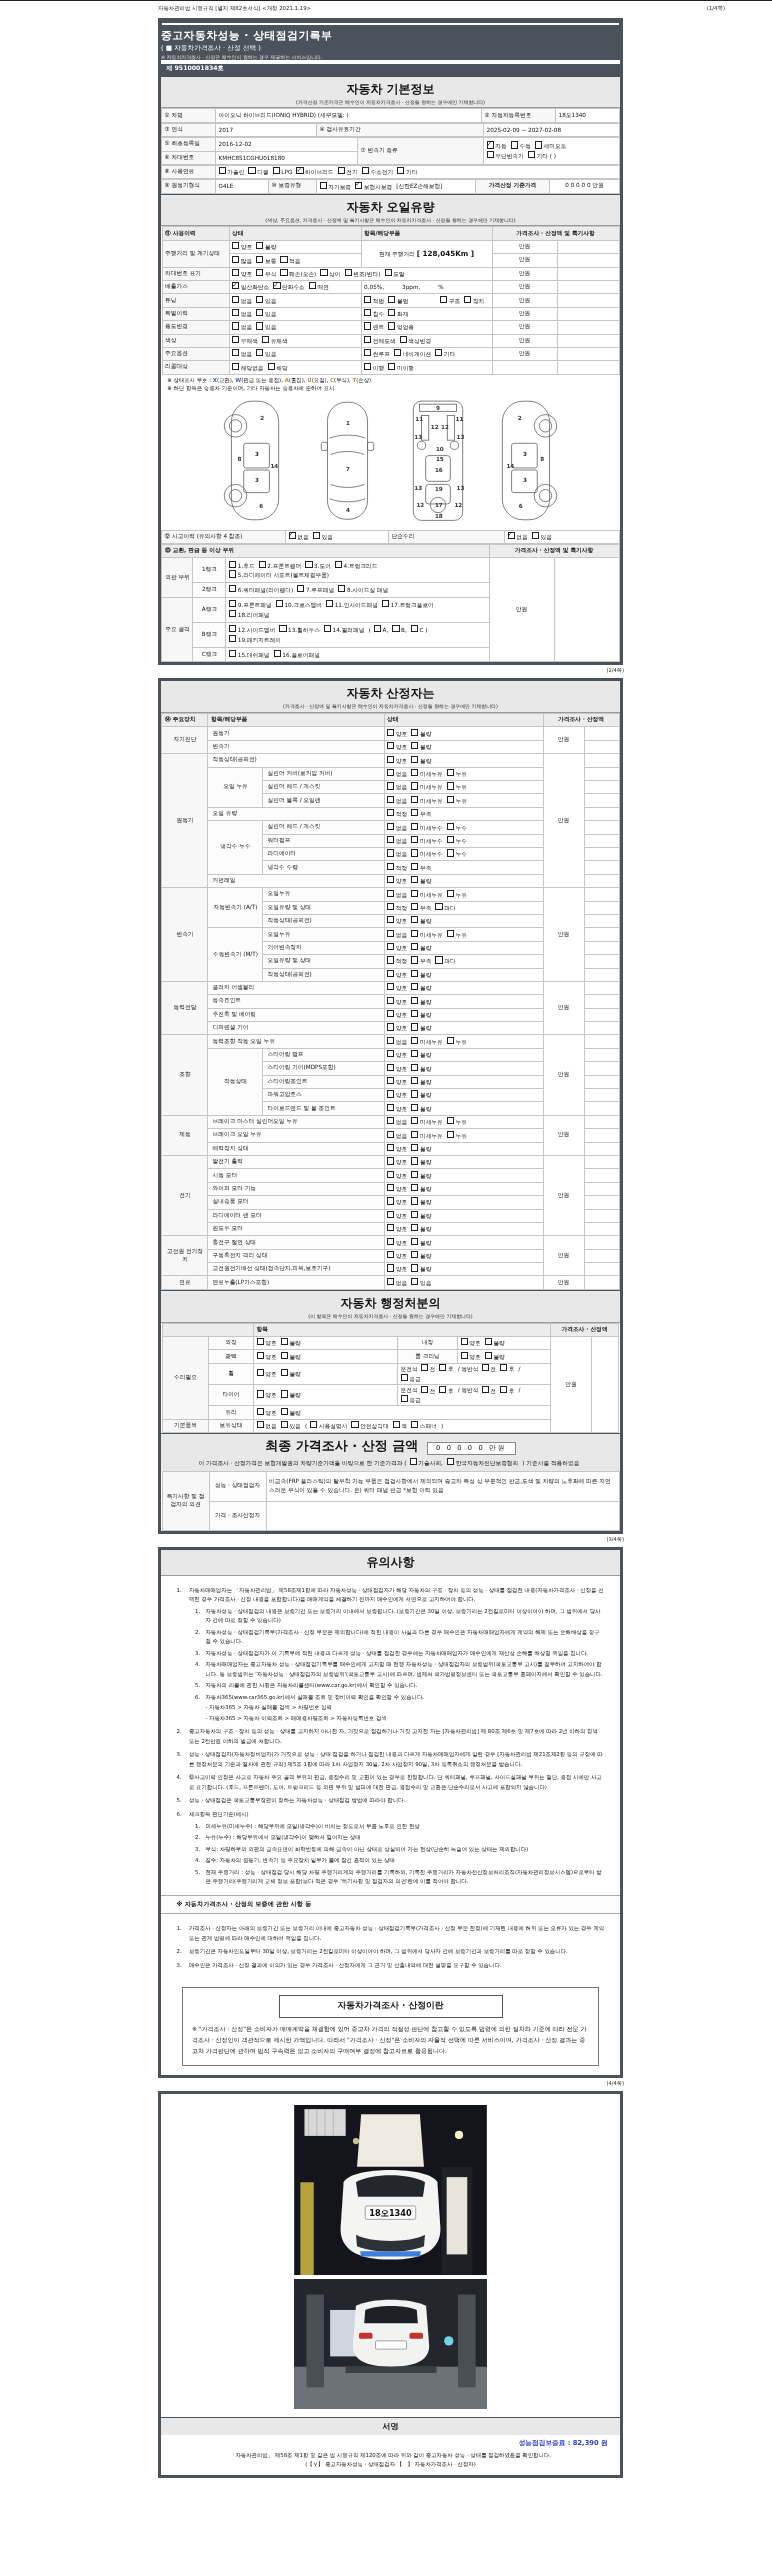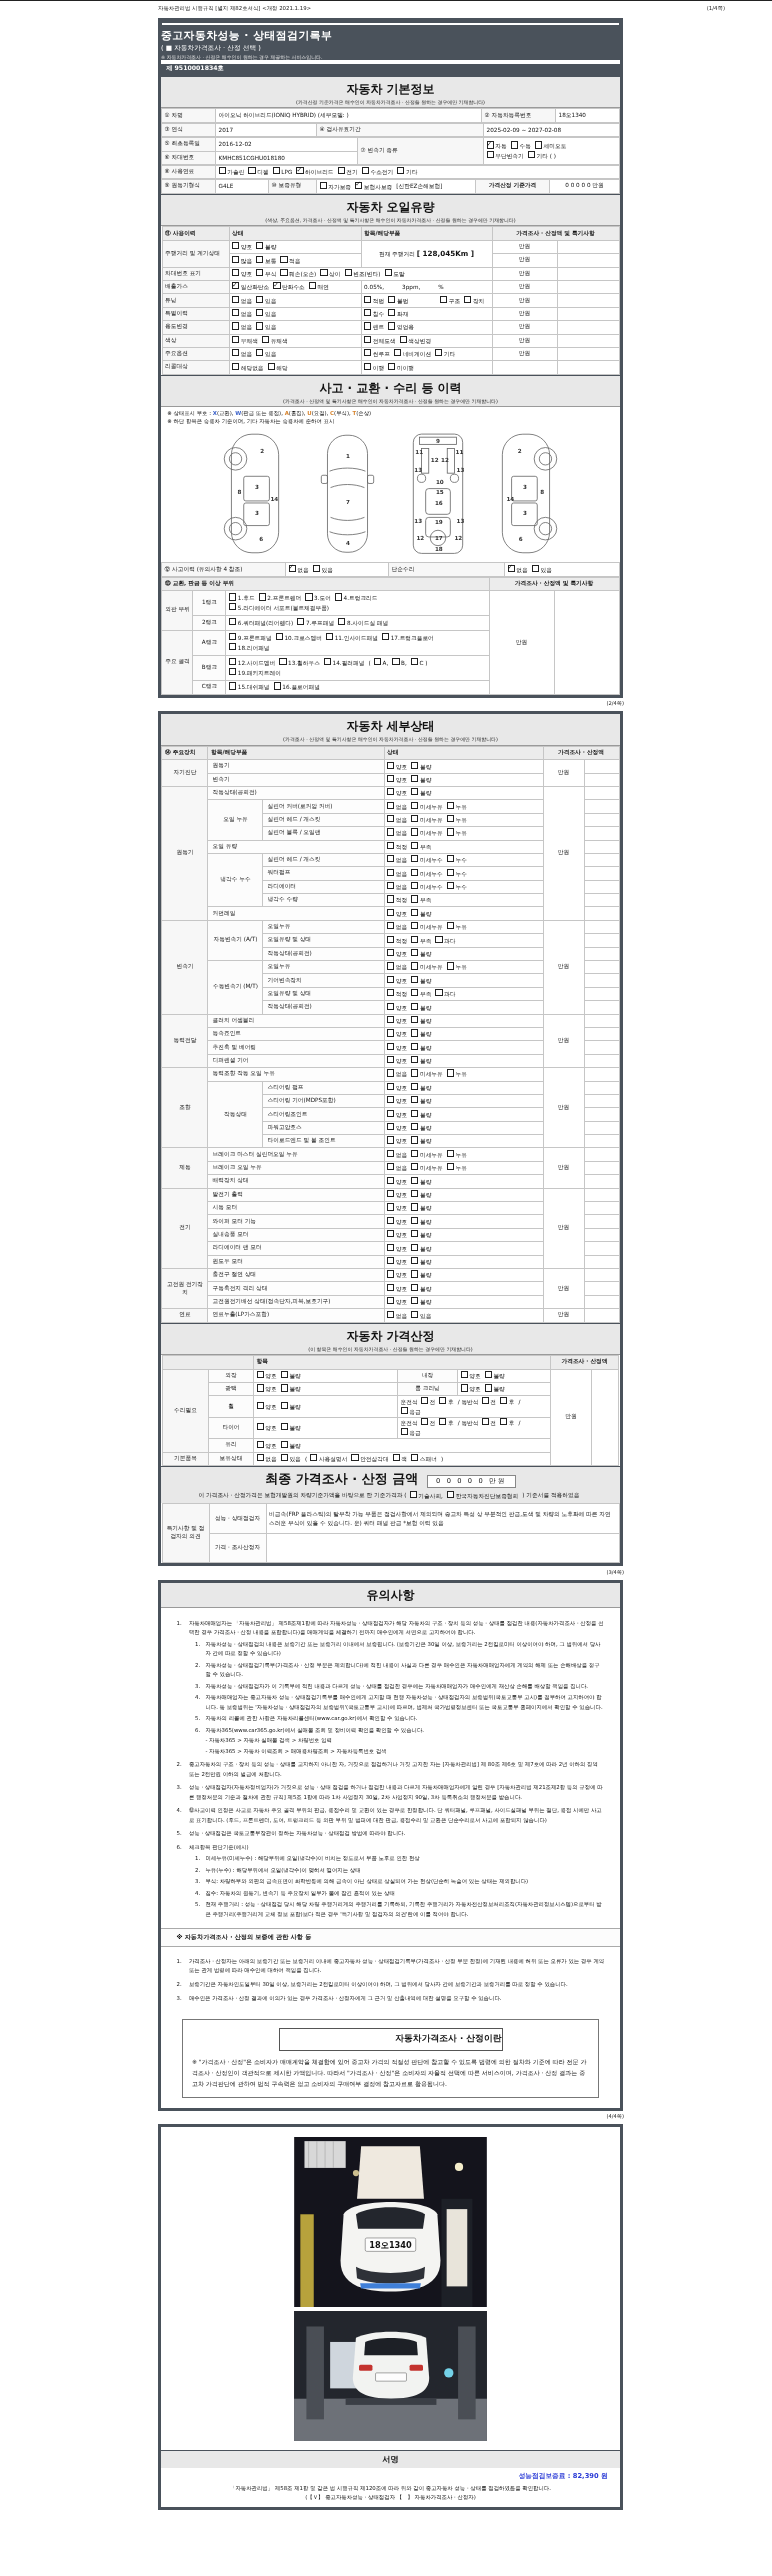--- a/index.html
+++ b/index.html
@@ -47,21 +47,21 @@
   .finalband .fa{display:inline-block;background:#fff;border:0.5px solid #888;padding:1px 8.2px;font-size:6.7px;letter-spacing:2.1px;}
   .finalband .fnote{font-size:5.2px;margin-top:2.6px;}
   .notice{padding:6.2px 15.5px 4.1px;font-size:5.4px;line-height:1.75;}
   .ni{display:flex;margin:4.1px 0;}
   .nn{flex:0 0 12.4px;}
   .ns{display:flex;margin-top:2.1px;padding-left:6.2px;}
   .nn2{flex:0 0 10.3px;}
   .nx{padding-left:16.5px;margin-top:1px;}
   .wdiv{border-top:0.5px solid #aaa;border-bottom:0.5px solid #aaa;padding:4.1px 15.5px;font-size:6.2px;font-weight:bold;background:#fcfcfc;}
   .pricebox{margin:8.2px 20.6px 9.3px;border:0.5px solid #777;padding:7.2px 9.3px 8.2px;}
-  .pbt{width:222px;margin:0 auto 6.2px;border:0.5px solid #555;text-align:right;font-size:8.8px;font-weight:bold;padding:4.6px 0;}
+  .pbt{width:222px;margin:0 auto 6.2px;border:0.5px solid #555;text-align:center;font-size:8.8px;font-weight:bold;padding:4.6px 0;}
   .pbx{font-size:6px;line-height:1.8;}
   .photos{padding:6.2px 0 4.1px;text-align:center;}
   .photo{margin:4.1px auto;display:block;}
   .signband{background:#e8e8e8;text-align:center;font-size:8.2px;font-weight:bold;padding:3.1px 0;border-top:1px solid #4a525b;}
   .fee{color:#2b3bd6;font-weight:bold;font-size:6.7px;text-align:right;padding:4.1px 12.4px 2.1px;}
   .signlines{text-align:center;font-size:5.4px;line-height:1.7;padding:1px 0 5.2px;}
 </style>
 </head>
 <body>
 
@@ -261,24 +261,20 @@
     <tr>
       <td class="lb">리콜대상</td>
       <td><span class="ck-item"><span class="chk"></span><span class="cl">해당없음</span></span><span class="ck-item"><span class="chk"></span><span class="cl">해당</span></span></td>
       <td><span class="ck-item"><span class="chk"></span><span class="cl">이행</span></span><span class="ck-item"><span class="chk"></span><span class="cl">미이행</span></span></td>
       <td></td>
       <td></td>
     </tr>
   </tbody>
     </table>
 
-  <div class="shead tdark">
-    <h2>사고 · 교환 · 수리 등 이력</h2>
-    <div class="ssub">(가격조사 · 산정액 및 특기사항은 매수인이 자동차가격조사 · 산정을 원하는 경우에만 기재합니다)</div>
-  </div>
 
   <div class="codes" id="codes"><span>※ 상태표시 부호 : </span><span class="b">X</span><span>(교환), </span><span class="b">W</span><span>(판금 또는 용접), </span><span class="o">A</span><span>(흠집), </span><span class="o">U</span><span>(요철), </span><span class="o">C</span><span>(부식), </span><span class="o">T</span><span>(손상) </span></div>
   <div class="basenote">※ 하단 항목은 승용차 기준이며, 기타 자동차는 승용차에 준하여 표시</div>
 
   <div class="diagrow">
     <span class="diag">
       <svg width="77" height="126" viewBox="0 0 150 245">
         <rect x="32" y="6" width="92" height="231" rx="40" class="ol"></rect>
         <circle cx="40" cy="54" r="22" class="ol"></circle>
           <circle cx="40" cy="54" r="12" class="ol"></circle>
@@ -411,21 +407,21 @@
       <td class="sl">C랭크</td>
       <td><span class="ck-item"><span class="chk"></span><span class="cl">15.대쉬패널</span></span><span class="ck-item"><span class="chk"></span><span class="cl">16.플로어패널</span></span></td>
     </tr>
   </tbody>
     </table>
 </div>
 <div class="pgmark">(2/4쪽)</div>
 
 <div class="page">
   <div class="shead">
-    <h2>자동차 세부상태</h2>
+    <h2>자동차 산정자는</h2>
     <div class="ssub">(가격조사 · 산정액 및 특기사항은 매수인이 자동차가격조사 · 산정을 원하는 경우에만 기재합니다)</div>
   </div>
   <table>
     <colgroup>
         <col style="width:46px">
         <col style="width:55px">
         <col style="width:121px">
         <col style="width:159px">
         <col style="width:41px">
         <col style="width:35px">
@@ -669,21 +665,21 @@
           <td class="gl" rowspan="1">연료</td>
           <td class="il" colspan="2">연료누출(LP가스포함)</td>
           <td><span class="ck-item"><span class="chk"></span><span class="cl">없음</span></span><span class="ck-item"><span class="chk"></span><span class="cl">있음</span></span></td>
           <td class="pu" rowspan="1">만원</td>
           <td></td>
         </tr>
       </tbody>
   </table>
 
   <div class="shead tdark">
-    <h2>자동차 가격산정</h2>
+    <h2>자동차 행정처분의</h2>
     <div class="ssub">(이 항목은 매수인이 자동차가격조사 · 산정을 원하는 경우에만 기재합니다)</div>
   </div>
   <table>
     <colgroup>
         <col style="width:46px">
         <col style="width:45px">
         <col style="width:144px">
         <col style="width:60px">
         <col style="width:93px">
         <col style="width:41px">

